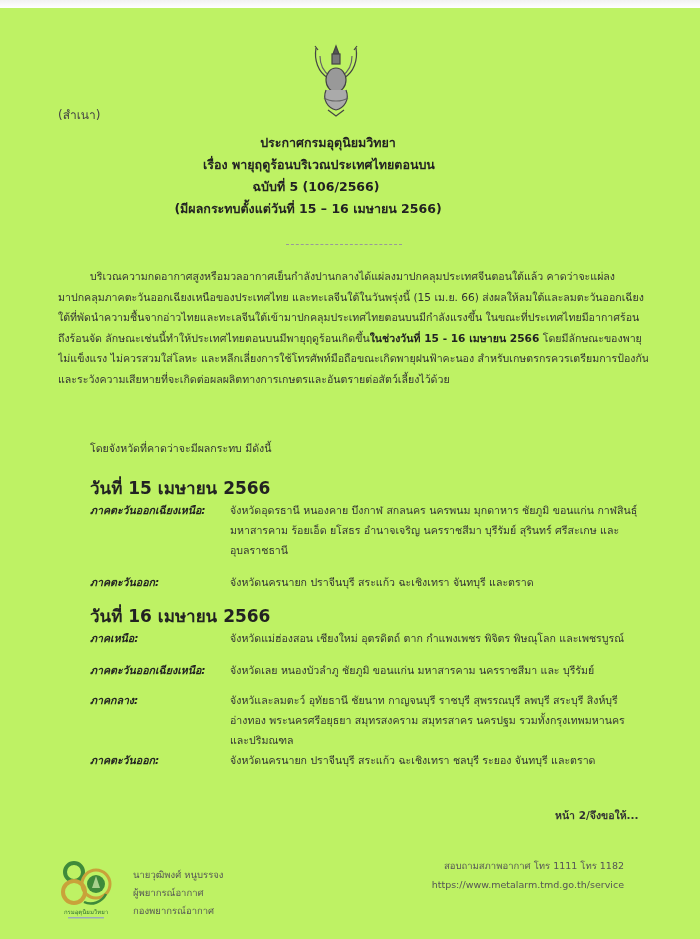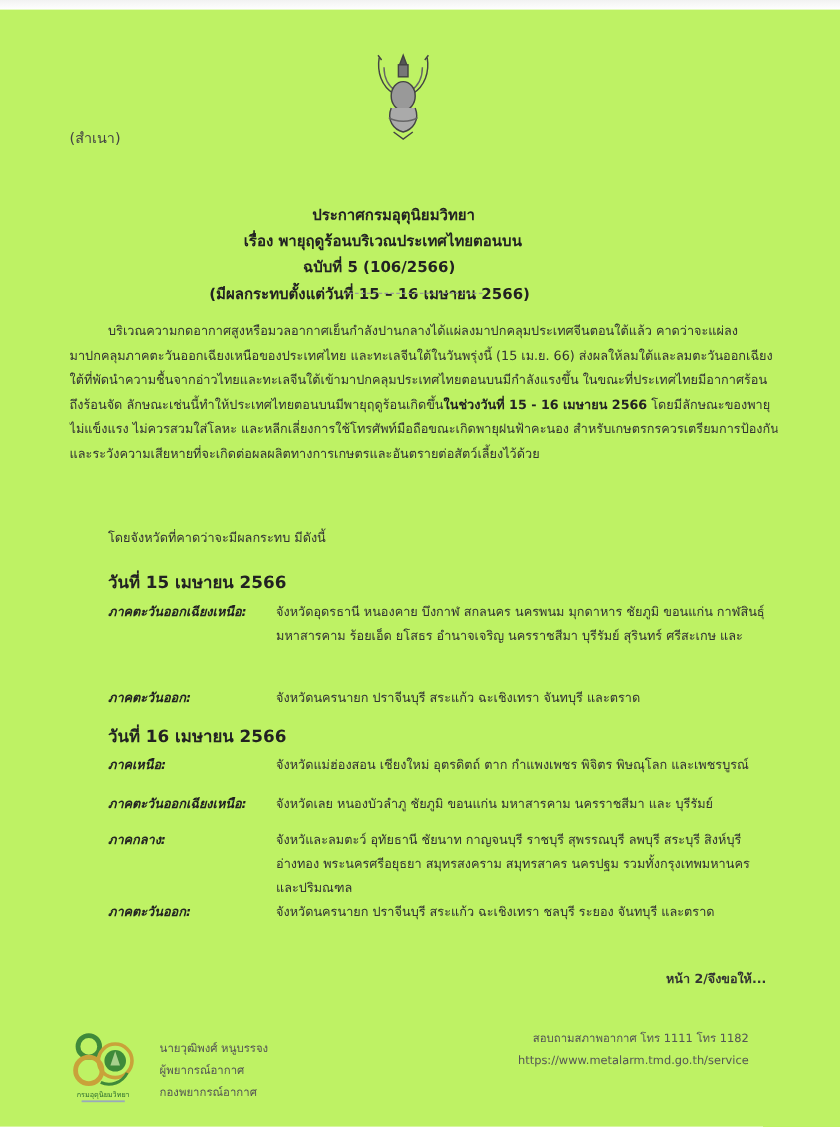--- a/index.html
+++ b/index.html
@@ -4,35 +4,35 @@
 <style>
   * { box-sizing: border-box; margin: 0; padding: 0; }
   html, body { width: 700px; height: 939px; background: #ffffff; overflow: hidden; }
   body { font-family: "DejaVu Sans", "Liberation Sans", sans-serif; color: #2a2a2a; position: relative; }
   .page { position: absolute; left: 0; top: 0; width: 700px; height: 939px; background: #bef264; }
   .top-shade { position: absolute; left: 0; top: 0; width: 700px; height: 8px; background: linear-gradient(#f2f2f2, #ffffff); }
 
   .garuda { position: absolute; left: 306px; top: 40px; width: 60px; height: 80px; }
   .copy-label { position: absolute; left: 58px; top: 105px; font-size: 12px; color: #444; }
 
-  .title-block { position: absolute; left: 0; top: 132px; width: 628px; text-align: center; margin-top: 36px; }
+  .title-block { position: absolute; left: 0; top: 132px; width: 628px; text-align: center; }
   .title-line { font-size: 12.5px; font-weight: bold; line-height: 22px; color: #222; }
   .title-line.l1 { margin-left: 28px; }
   .title-line.l2 { margin-left: 10px; }
   .title-line.l3 { margin-left: 4px; }
   .title-line.l4 { margin-left: -12px; }
   .separator { position: absolute; left: 286px; top: 244px; width: 116px; border-top: 1px dashed #999; }
 
   .body-para { position: absolute; left: 58px; top: 266px; width: 590px; font-size: 10.6px; line-height: 20.5px; color: #333; text-align: justify; }
   .body-para .line { display: block; white-space: nowrap; overflow: hidden; }
   .body-para .indent { padding-left: 32px; }
   .body-para b { font-weight: bold; color: #222; }
 
   .intro { position: absolute; left: 90px; top: 440px; font-size: 10.6px; color: #333; }
-  .date-head { position: absolute; left: 90px; font-size: 14px; font-weight: bold; color: #222; }
+  .date-head { position: absolute; left: 90px; font-size: 17px; font-weight: bold; color: #222; }
   .region-row { position: absolute; left: 90px; width: 560px; font-size: 10.6px; line-height: 20px; color: #333; }
   .region-label { position: absolute; left: 0; top: 0; font-weight: bold; font-style: italic; color: #222; white-space: nowrap; }
   .region-text { position: absolute; left: 140px; top: 0; width: 420px; }
   .region-text span { display: block; white-space: nowrap; }
 
   .page-next { position: absolute; left: 555px; top: 807px; font-size: 10.5px; font-weight: bold; color: #333; }
 
   .footer-logo { position: absolute; left: 58px; top: 858px; width: 56px; height: 64px; }
   .footer-left { position: absolute; left: 133px; top: 866px; font-size: 9.5px; line-height: 18px; color: #555; }
   .footer-right { position: absolute; right: 76px; top: 857px; font-size: 9.5px; line-height: 18.5px; color: #555; text-align: right; }
@@ -80,20 +80,21 @@
 
   <div class="intro">โดยจังหวัดที่คาดว่าจะมีผลกระทบ มีดังนี้</div>
 
   <div class="date-head" style="top:474px;">วันที่ 15 เมษายน 2566</div>
 
   <div class="region-row" style="top:500px;">
     <div class="region-label">ภาคตะวันออกเฉียงเหนือ:</div>
     <div class="region-text">
       <span>จังหวัดอุดรธานี หนองคาย บึงกาฬ สกลนคร นครพนม มุกดาหาร ชัยภูมิ ขอนแก่น กาฬสินธุ์</span>
       <span>มหาสารคาม ร้อยเอ็ด ยโสธร อำนาจเจริญ นครราชสีมา บุรีรัมย์ สุรินทร์ ศรีสะเกษ และ</span>
+      <span>อุบลราชธานี</span>
     </div>
   </div>
 
   <div class="region-row" style="top:572px;">
     <div class="region-label">ภาคตะวันออก:</div>
     <div class="region-text">
       <span>จังหวัดนครนายก ปราจีนบุรี สระแก้ว ฉะเชิงเทรา จันทบุรี และตราด</span>
     </div>
   </div>
 

